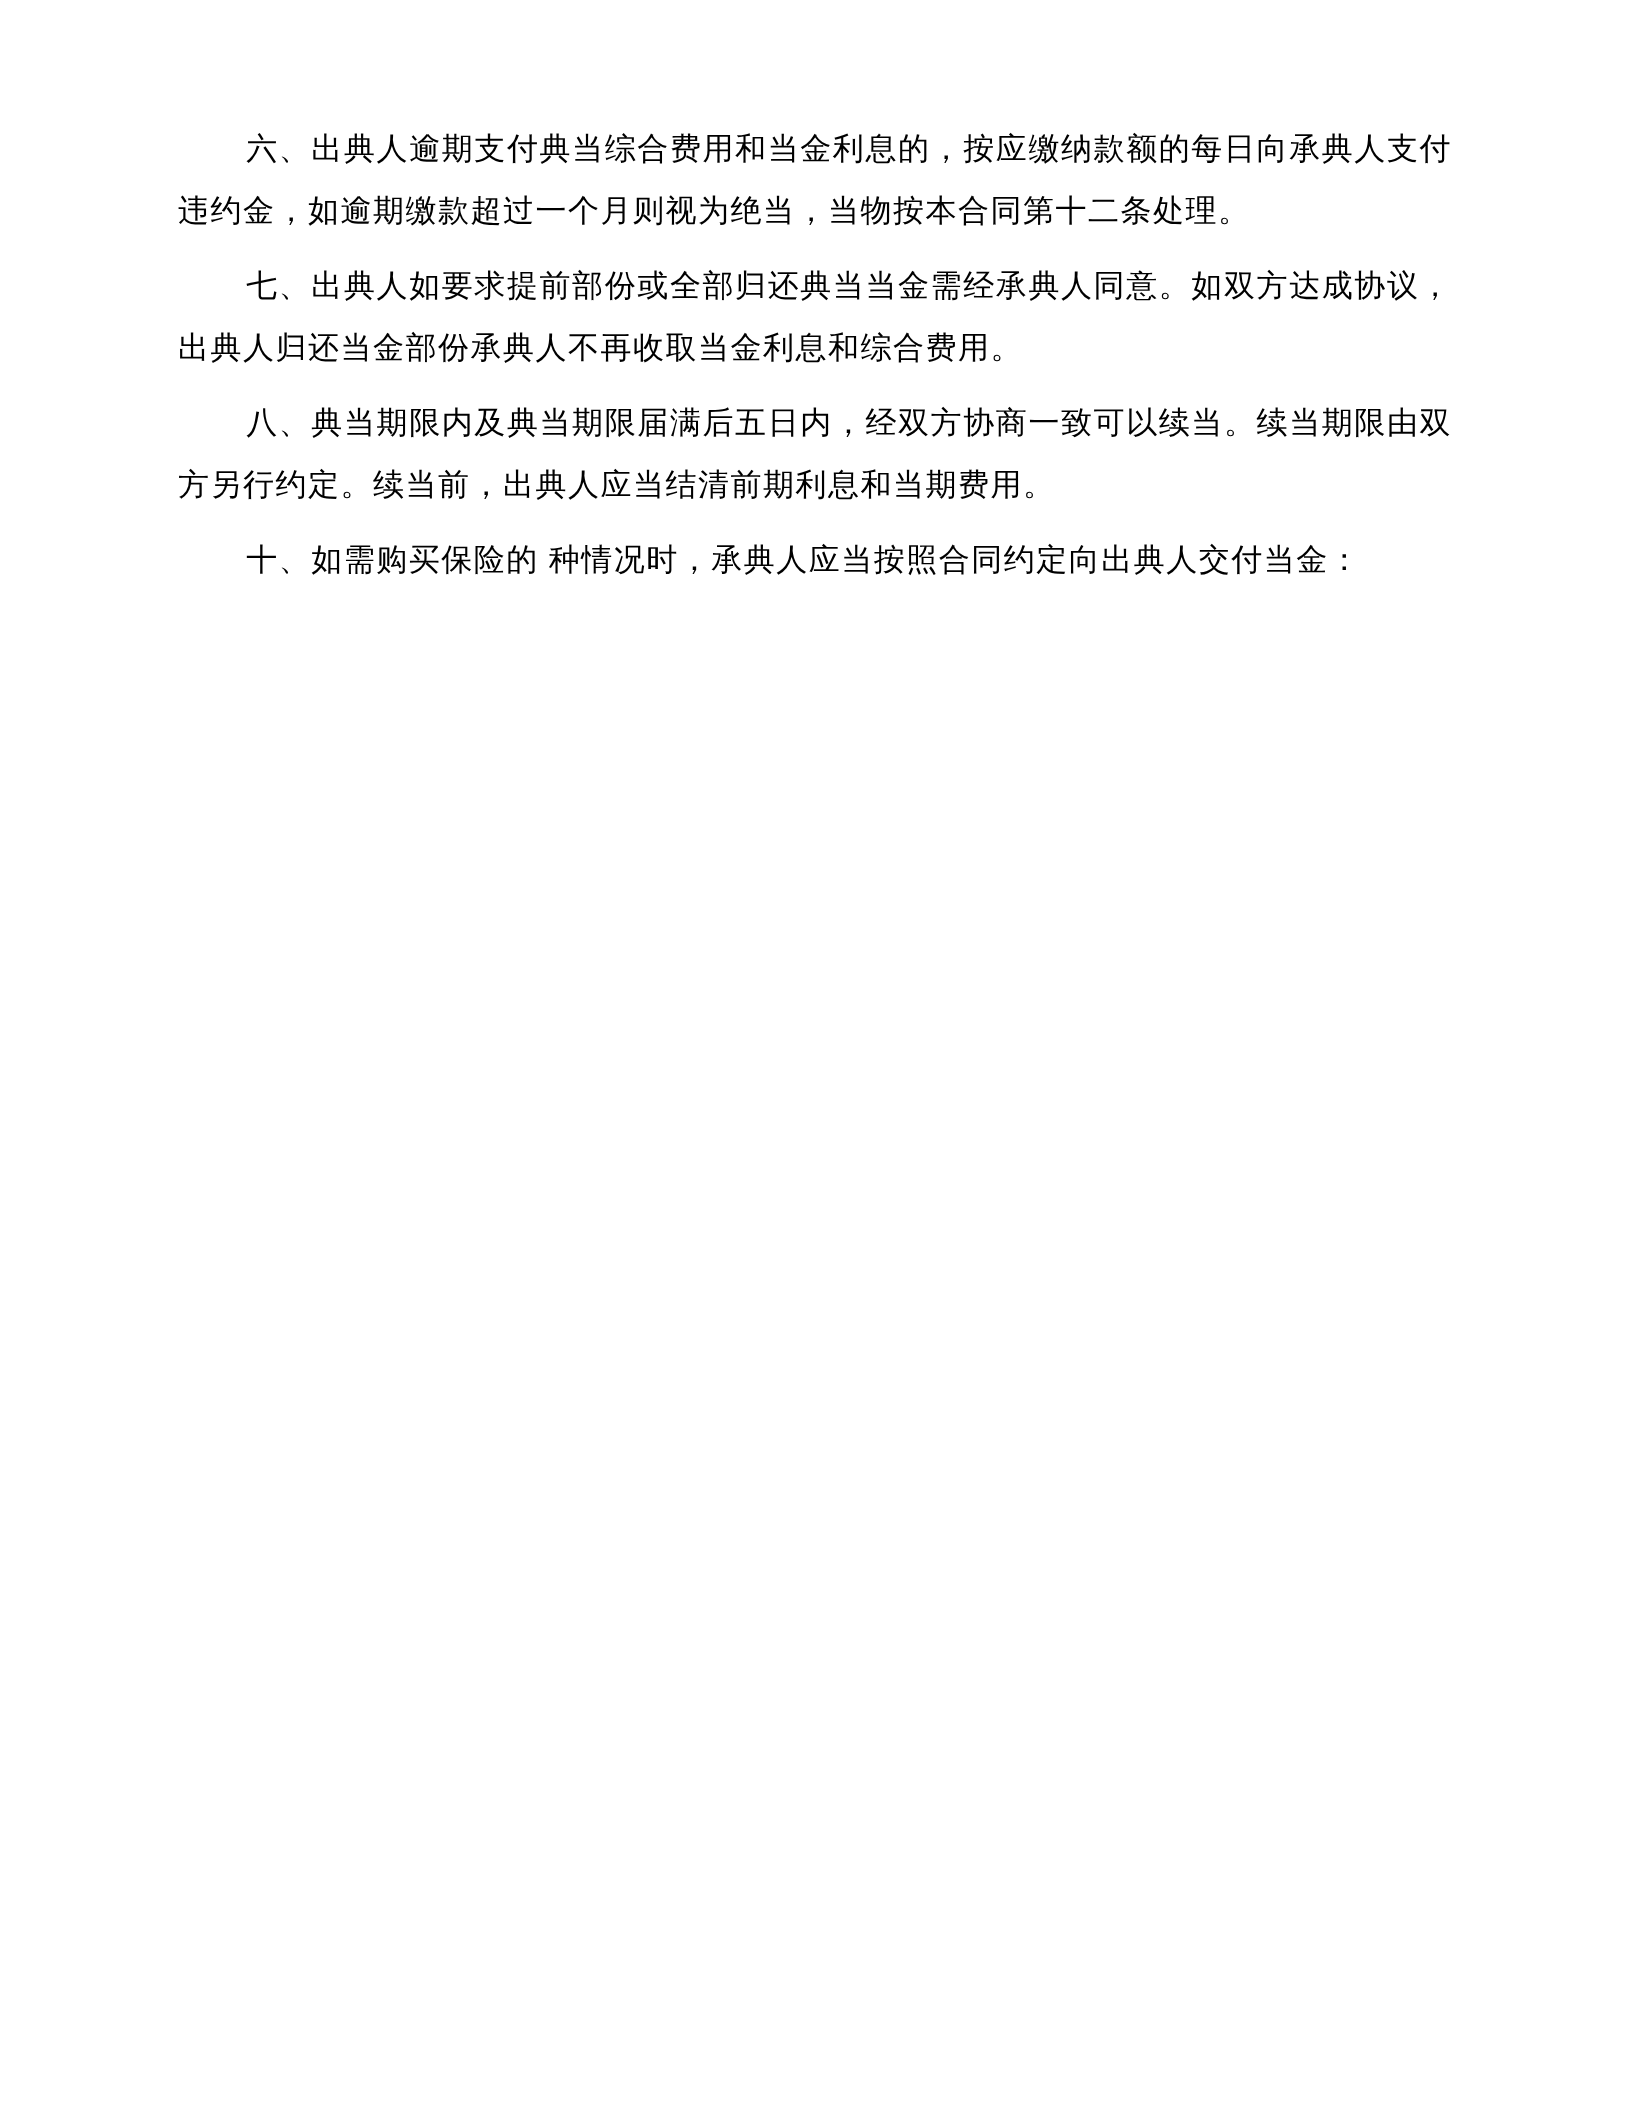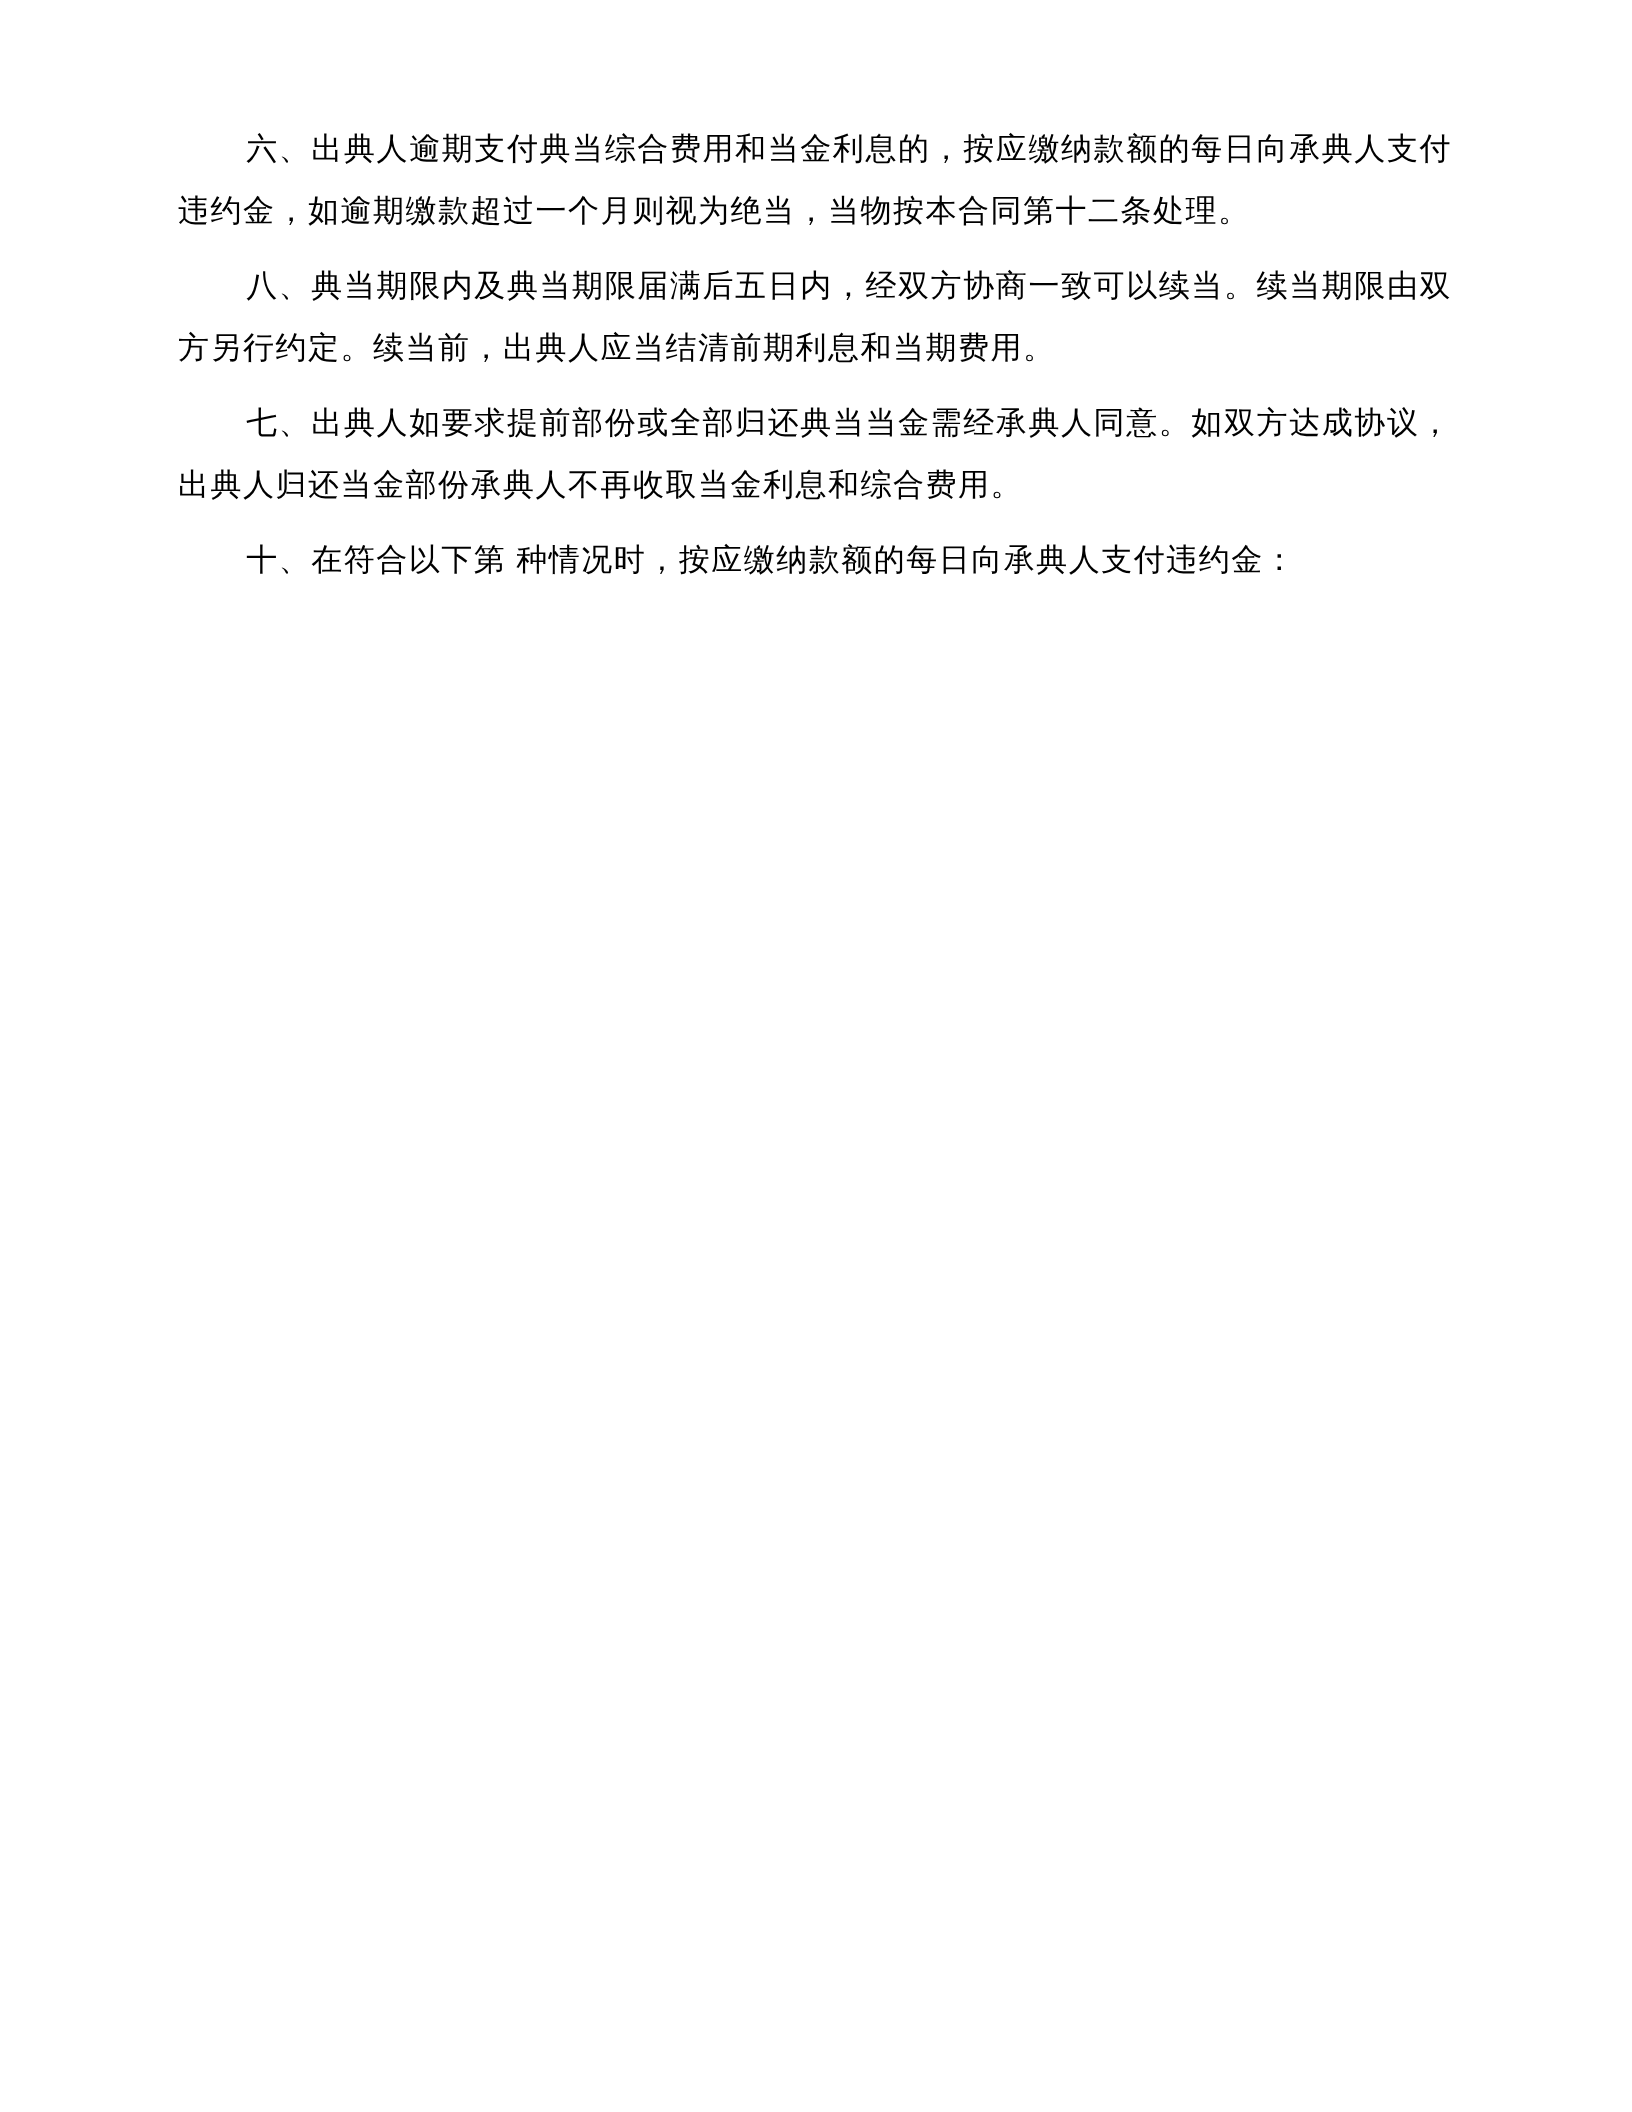--- a/index.html
+++ b/index.html
@@ -31,17 +31,17 @@
     margin: 0 4px 13px 0;
     word-break: break-all;
   }
 </style>
 </head>
 <body>
 
 <div class="page">
   <div class="doc-body">
     <p class="paragraph">六、出典人逾期支付典当综合费用和当金利息的，按应缴纳款额的每日向承典人支付违约金，如逾期缴款超过一个月则视为绝当，当物按本合同第十二条处理。</p>
+    <p class="paragraph">七、出典人如要求提前部份或全部归还典当当金需经承典人同意。如双方达成协议，出典人归还当金部份承典人不再收取当金利息和综合费用。</p>
     <p class="paragraph">八、典当期限内及典当期限届满后五日内，经双方协商一致可以续当。续当期限由双方另行约定。续当前，出典人应当结清前期利息和当期费用。</p>
-    <p class="paragraph">七、出典人如要求提前部份或全部归还典当当金需经承典人同意。如双方达成协议，出典人归还当金部份承典人不再收取当金利息和综合费用。</p>
-    <p class="paragraph">十、在符合以下第 种情况时，按应缴纳款额的每日向承典人支付违约金：</p>
+    <p class="paragraph">十、如需购买保险的 种情况时，承典人应当按照合同约定向出典人交付当金：</p>
   </div>
 </div>
 
 </body></html>

